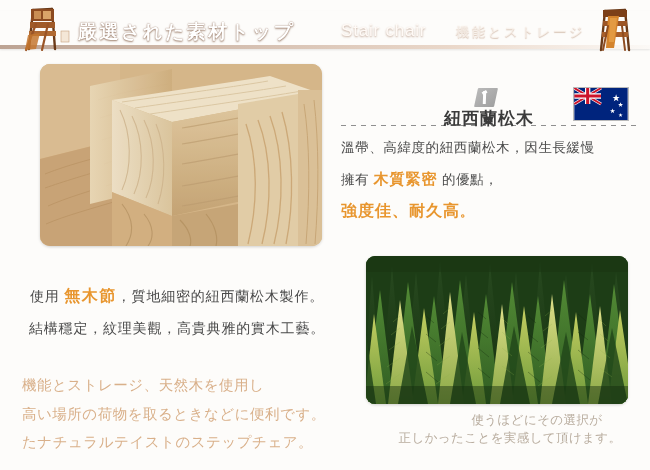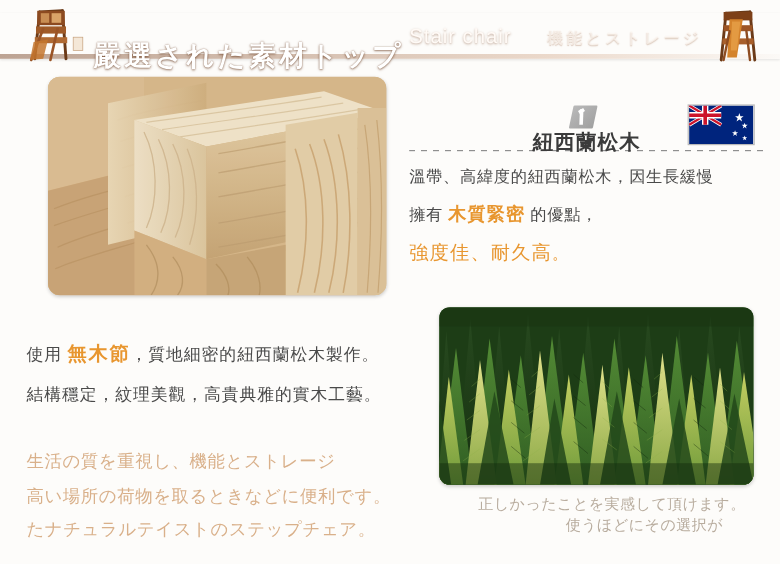--- a/index.html
+++ b/index.html
@@ -32,25 +32,24 @@
   .ladder-badge{
     position:absolute; top:2px; width:48px; height:52px;
     z-index:4; pointer-events:none;
   }
   #ladder-left { left:22px; }
   #ladder-right{ left:592px; }
   .ladder-badge svg{ display:block; width:100%; height:100%; }
 
   #header-title-zh{
     position:absolute; left:78px; top:19px; z-index:3;
-    font-size:23px; font-weight:bold; letter-spacing:2.5px;
+    font-size:19px; font-weight:bold; letter-spacing:2.5px;
     color:#ffffff;
     text-shadow:0 1px 2px rgba(90,40,10,.55), 0 0 1px rgba(90,40,10,.6);
     white-space:nowrap;
-    margin-top:12px;
   }
   #header-title-en{
     position:absolute; left:341px; top:21px; z-index:3;
     font-size:17px; font-weight:normal; letter-spacing:.8px;
     color:#fffaf6;
     text-shadow:0 1px 2px rgba(110,55,20,.45);
     white-space:nowrap;
   }
   #header-title-jp{
     position:absolute; left:456px; top:23px; z-index:3;
@@ -100,30 +99,30 @@
     margin-top:9px; height:1px;
     background:repeating-linear-gradient(90deg,#8f8f8f 0px,#8f8f8f 5px,transparent 5px,transparent 10px);
   }
 
   .panel-line{
     font-size:13.5px; color:#4a4a4a; letter-spacing:.6px;
     margin-top:14px; line-height:1.2;
   }
   .hl-orange{ color:#e8962f; font-size:15px; font-weight:bold; letter-spacing:1px; }
   #panel-line3{
-    margin-top:13px; font-size:16px; font-weight:normal;
+    margin-top:13px; font-size:16px; font-weight:bold;
     color:#e8962f; letter-spacing:1px;
   }
   #panel-line3 .tail{ font-size:13px; }
 
   
   #left-text-block{ position:absolute; left:22px; top:288px; width:310px; }
   .left-line{
     font-size:14px; color:#4a4a4a; letter-spacing:.8px;
-    line-height:1.0; margin-bottom:17px; white-space:nowrap;
+    line-height:1.0; margin-bottom:17px; white-space:nowrap;text-align:center;
   }
   .left-line .hl{ color:#e8962f; font-size:16px; font-weight:bold; letter-spacing:1.5px; }
 
   #jp-block{ position:absolute; left:22px; top:378px; width:316px; }
   .jp-line{
     font-family:"Liberation Serif","DejaVu Serif",serif;
     font-size:14.5px; color:#d9b08a; letter-spacing:.5px;
     line-height:1.0; margin-bottom:14px; white-space:nowrap;
   }
 
@@ -332,21 +331,21 @@
 
 <div id="left-text-block">
   <div class="left-line">
     <span>使用</span>
     <span class="hl">無木節</span><span>，質地細密的紐西蘭松木製作。</span>
   </div>
   <div class="left-line">結構穩定，紋理美觀，高貴典雅的實木工藝。</div>
 </div>
 
 <div id="jp-block">
-  <div class="jp-line">生活の質を重視し、機能とストレージ</div>
+  <div class="jp-line">機能とストレージ、天然木を使用し</div>
   <div class="jp-line">高い場所の荷物を取るときなどに便利です。</div>
   <div class="jp-line">たナチュラルテイストのステップチェア。</div>
 </div>
 
 <div id="forest-photo">
   <svg viewBox="0 0 262 148" preserveAspectRatio="none">
     <defs>
       <linearGradient id="fdark" x1="0" y1="0" x2="0" y2="1">
         <stop offset="0" stop-color="#27491f"></stop>
           <stop offset="1" stop-color="#16300f"></stop>
@@ -432,15 +431,15 @@
       <path d="M162 60 l8 7 M162 78 l10 8 M162 96 l11 9 M162 116 l12 10"></path>
       <path d="M212 58 l8 7 M212 76 l10 8 M212 94 l11 9 M212 114 l12 10"></path>
     </g>
 
     <rect width="262" height="16" fill="#1a3513" opacity=".55"></rect>
     <rect y="130" width="262" height="18" fill="#122b0d" opacity=".45"></rect>
   </svg>
 </div>
 
 <div id="forest-caption">
+  <div class="caption-line" id="caption-line1">使うほどにその選択が</div>
   <div class="caption-line">正しかったことを実感して頂けます。</div>
-  <div class="caption-line" id="caption-line1">使うほどにその選択が</div>
 </div>
 
 </body></html>

